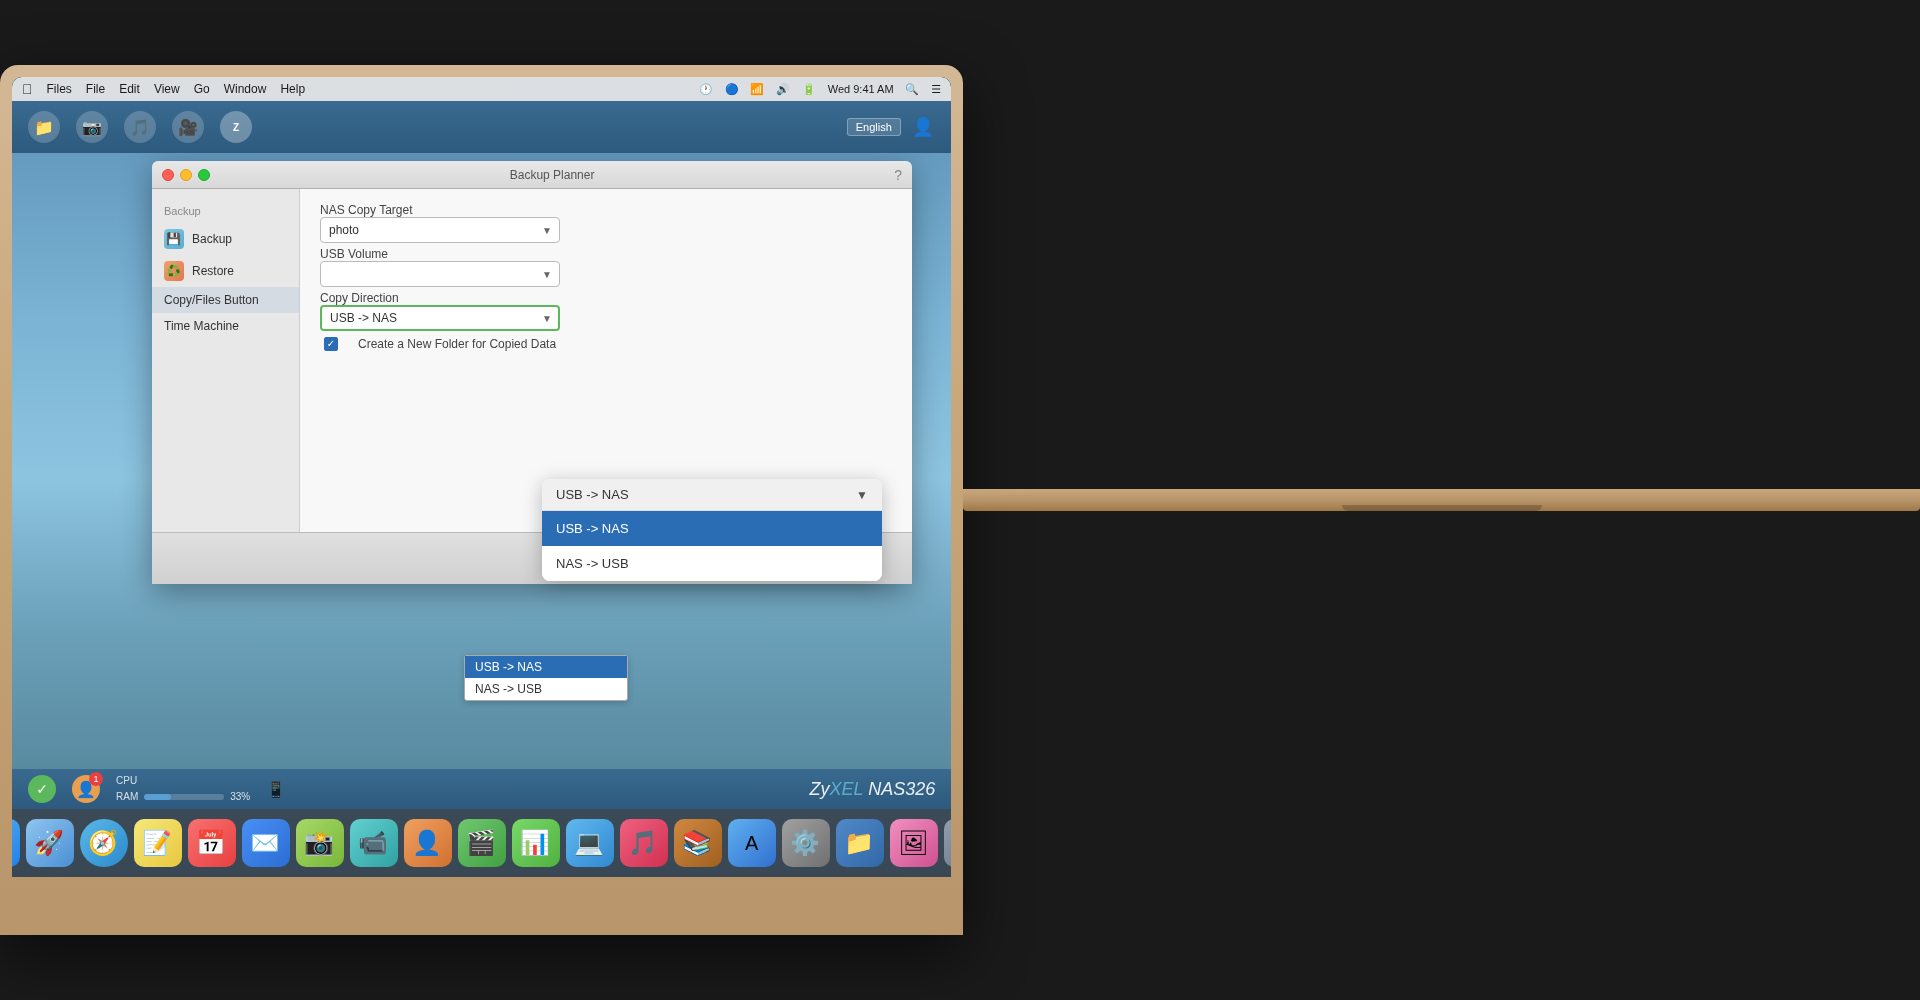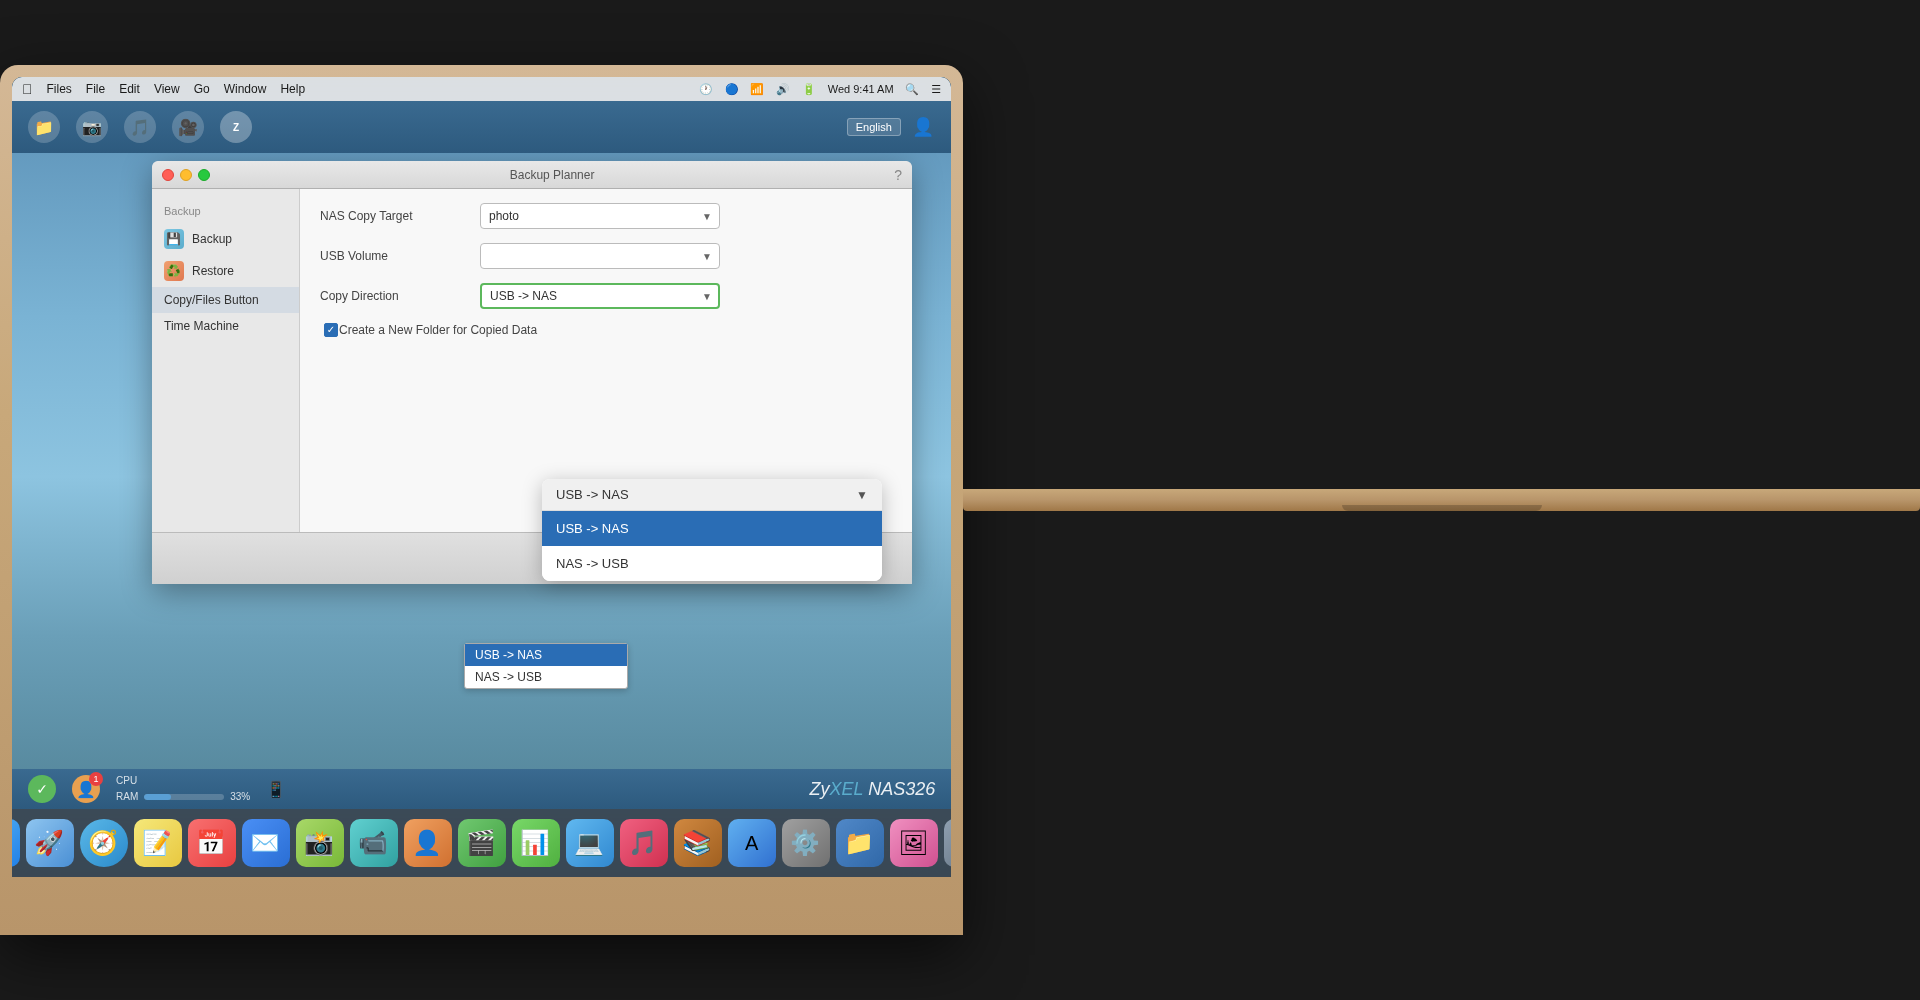--- a/index.html
+++ b/index.html
@@ -263,22 +263,22 @@
     .tab-description {
       font-size: 12px;
       color: #555;
       margin-bottom: 20px;
       line-height: 1.4;
     }
 
     
     .form-row {
       display: flex;
-      align-items: center;
-      margin-bottom: 14px;
+      margin-bottom: 4px;
+      flex-direction: column;
     }
     .form-label {
       width: 160px;
       font-size: 12px;
       color: #444;
       flex-shrink: 0;
     }
     .form-control {
       flex: 1;
       max-width: 240px;
@@ -312,21 +312,21 @@
     }
     .select-box-active {
       border: 2px solid #5cb85c;
       border-radius: 4px;
     }
 
     
     .checkbox-row {
       display: flex;
       align-items: center;
-      gap: 1px;
+      gap: 20px;
       margin-bottom: 10px;
       padding-left: 4px;
     }
     .checkbox-label {
       font-size: 12px;
       color: #444;
     }
     .cb {
       width: 14px;
       height: 14px;

